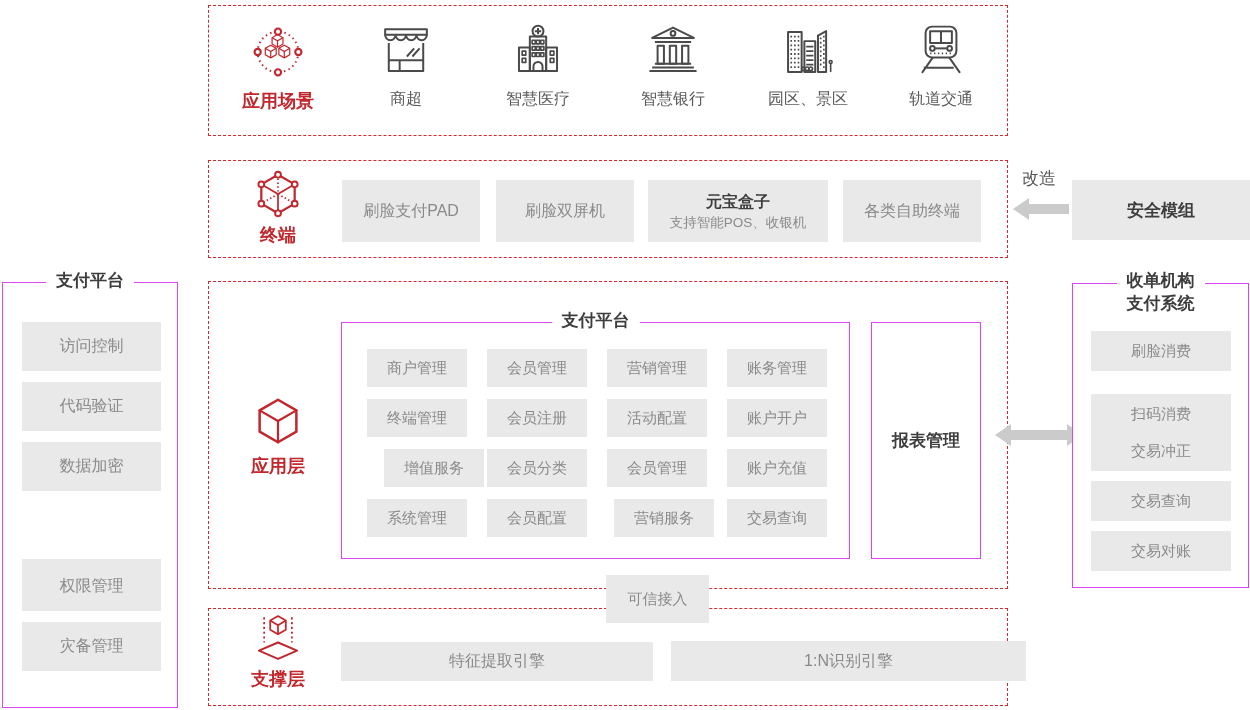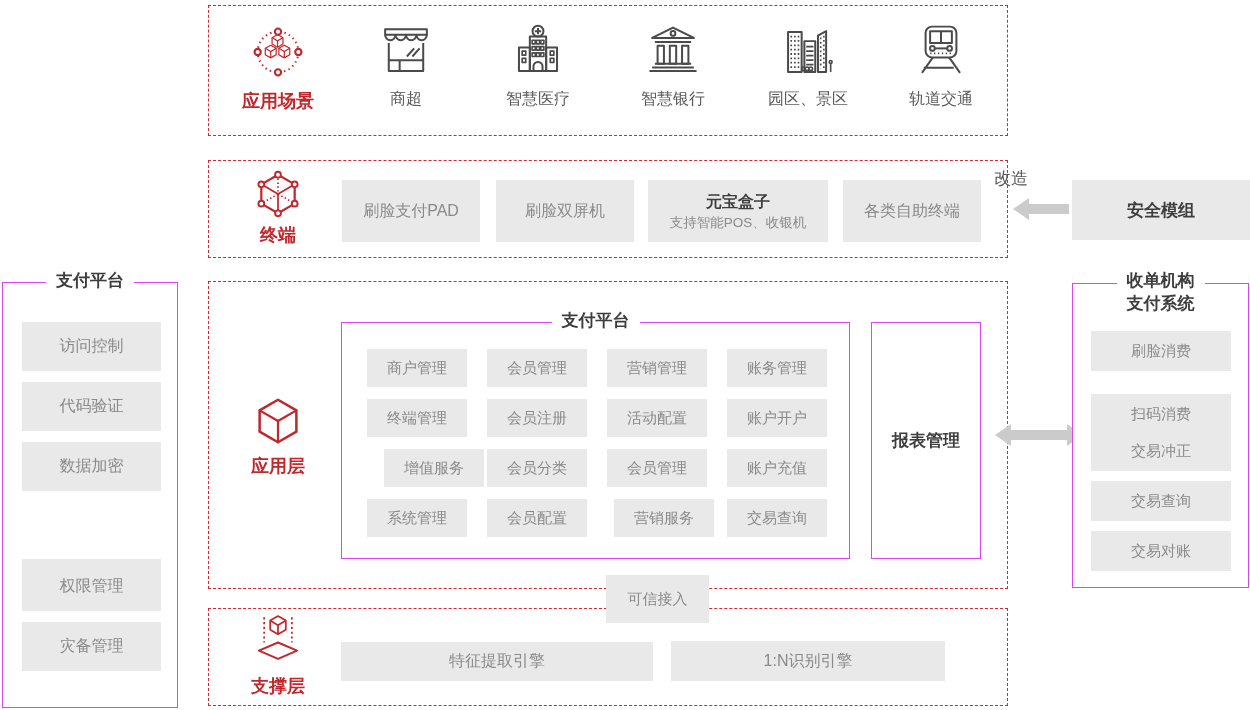--- a/index.html
+++ b/index.html
@@ -187,21 +187,21 @@
     </div>
     <div class="gbox" style="left:133px;top:19px;width:138px;height:62px;font-size:16px;">刷脸支付PAD</div>
     <div class="gbox" style="left:287px;top:19px;width:138px;height:62px;font-size:16px;">刷脸双屏机</div>
     <div class="gbox" style="left:439px;top:19px;width:180px;height:62px;flex-direction:column;line-height:1.45;">
       <div class="bold-dark" style="font-size:16px;">元宝盒子</div>
       <div style="font-size:13.5px;">支持智能POS、收银机</div>
     </div>
     <div class="gbox" style="left:634px;top:19px;width:138px;height:62px;font-size:16px;">各类自助终端</div>
   </div>
 
-  <div class="abs" style="left:982px;top:167px;width:58px;text-align:center;font-size:17px;color:#555;">改造</div>
+  <div class="abs" style="left:1010px;top:167px;width:58px;text-align:center;font-size:17px;color:#555;">改造</div>
   <svg class="abs" style="left:1013px;top:196px;" width="56" height="26" viewBox="0 0 56 26">
     <polygon points="0,13 16,2 16,8 56,8 56,18 16,18 16,24" fill="#cbcbcb"></polygon>
   </svg>
   <div class="gbox bold-dark" style="left:1072px;top:180px;width:178px;height:60px;font-size:17px;">安全模组</div>
 
   <div class="solid-panel" style="left:2px;top:282px;width:176px;height:426px;">
     <div class="legend" style="top:-13px;">支付平台</div>
     <div class="side-item" style="top:39px;">访问控制</div>
     <div class="side-item" style="top:99px;">代码验证</div>
     <div class="side-item" style="top:159px;">数据加密</div>
@@ -267,19 +267,19 @@
   <div class="dashed-panel" style="left:208px;top:608px;width:800px;height:98px;">
     <div class="layer-item" style="left:4px;top:4px;">
       <svg width="52" height="52" viewBox="0 0 60 60" style="color:#c1272d">
         <use href="#cube" x="18" y="2" width="24" height="24"></use>
         <g stroke="currentColor" stroke-width="2" stroke-dasharray="2.5 3">
           <line x1="14" y1="5" x2="14" y2="34"></line>
             <line x1="46" y1="5" x2="46" y2="34"></line>
         </g>
         <polygon points="30,34 52,43.5 30,53 8,43.5" fill="none" stroke="currentColor" stroke-width="2.3" stroke-linejoin="round"></polygon>
       </svg>
-      <div class="red-label" style="margin-top:9px;">支撑层</div>
+      <div class="red-label" style="margin-top:2px;">支撑层</div>
     </div>
     <div class="gbox" style="left:132px;top:33px;width:312px;height:39px;font-size:16px;">特征提取引擎</div>
-    <div class="gbox" style="left:462px;top:32px;width:274px;height:40px;font-size:16px;">1:N识别引擎</div>
+    <div class="gbox" style="left:462px;top:32px;width:355px;height:40px;font-size:16px;">1:N识别引擎</div>
   </div>
 
 </div>
 
 </body></html>

